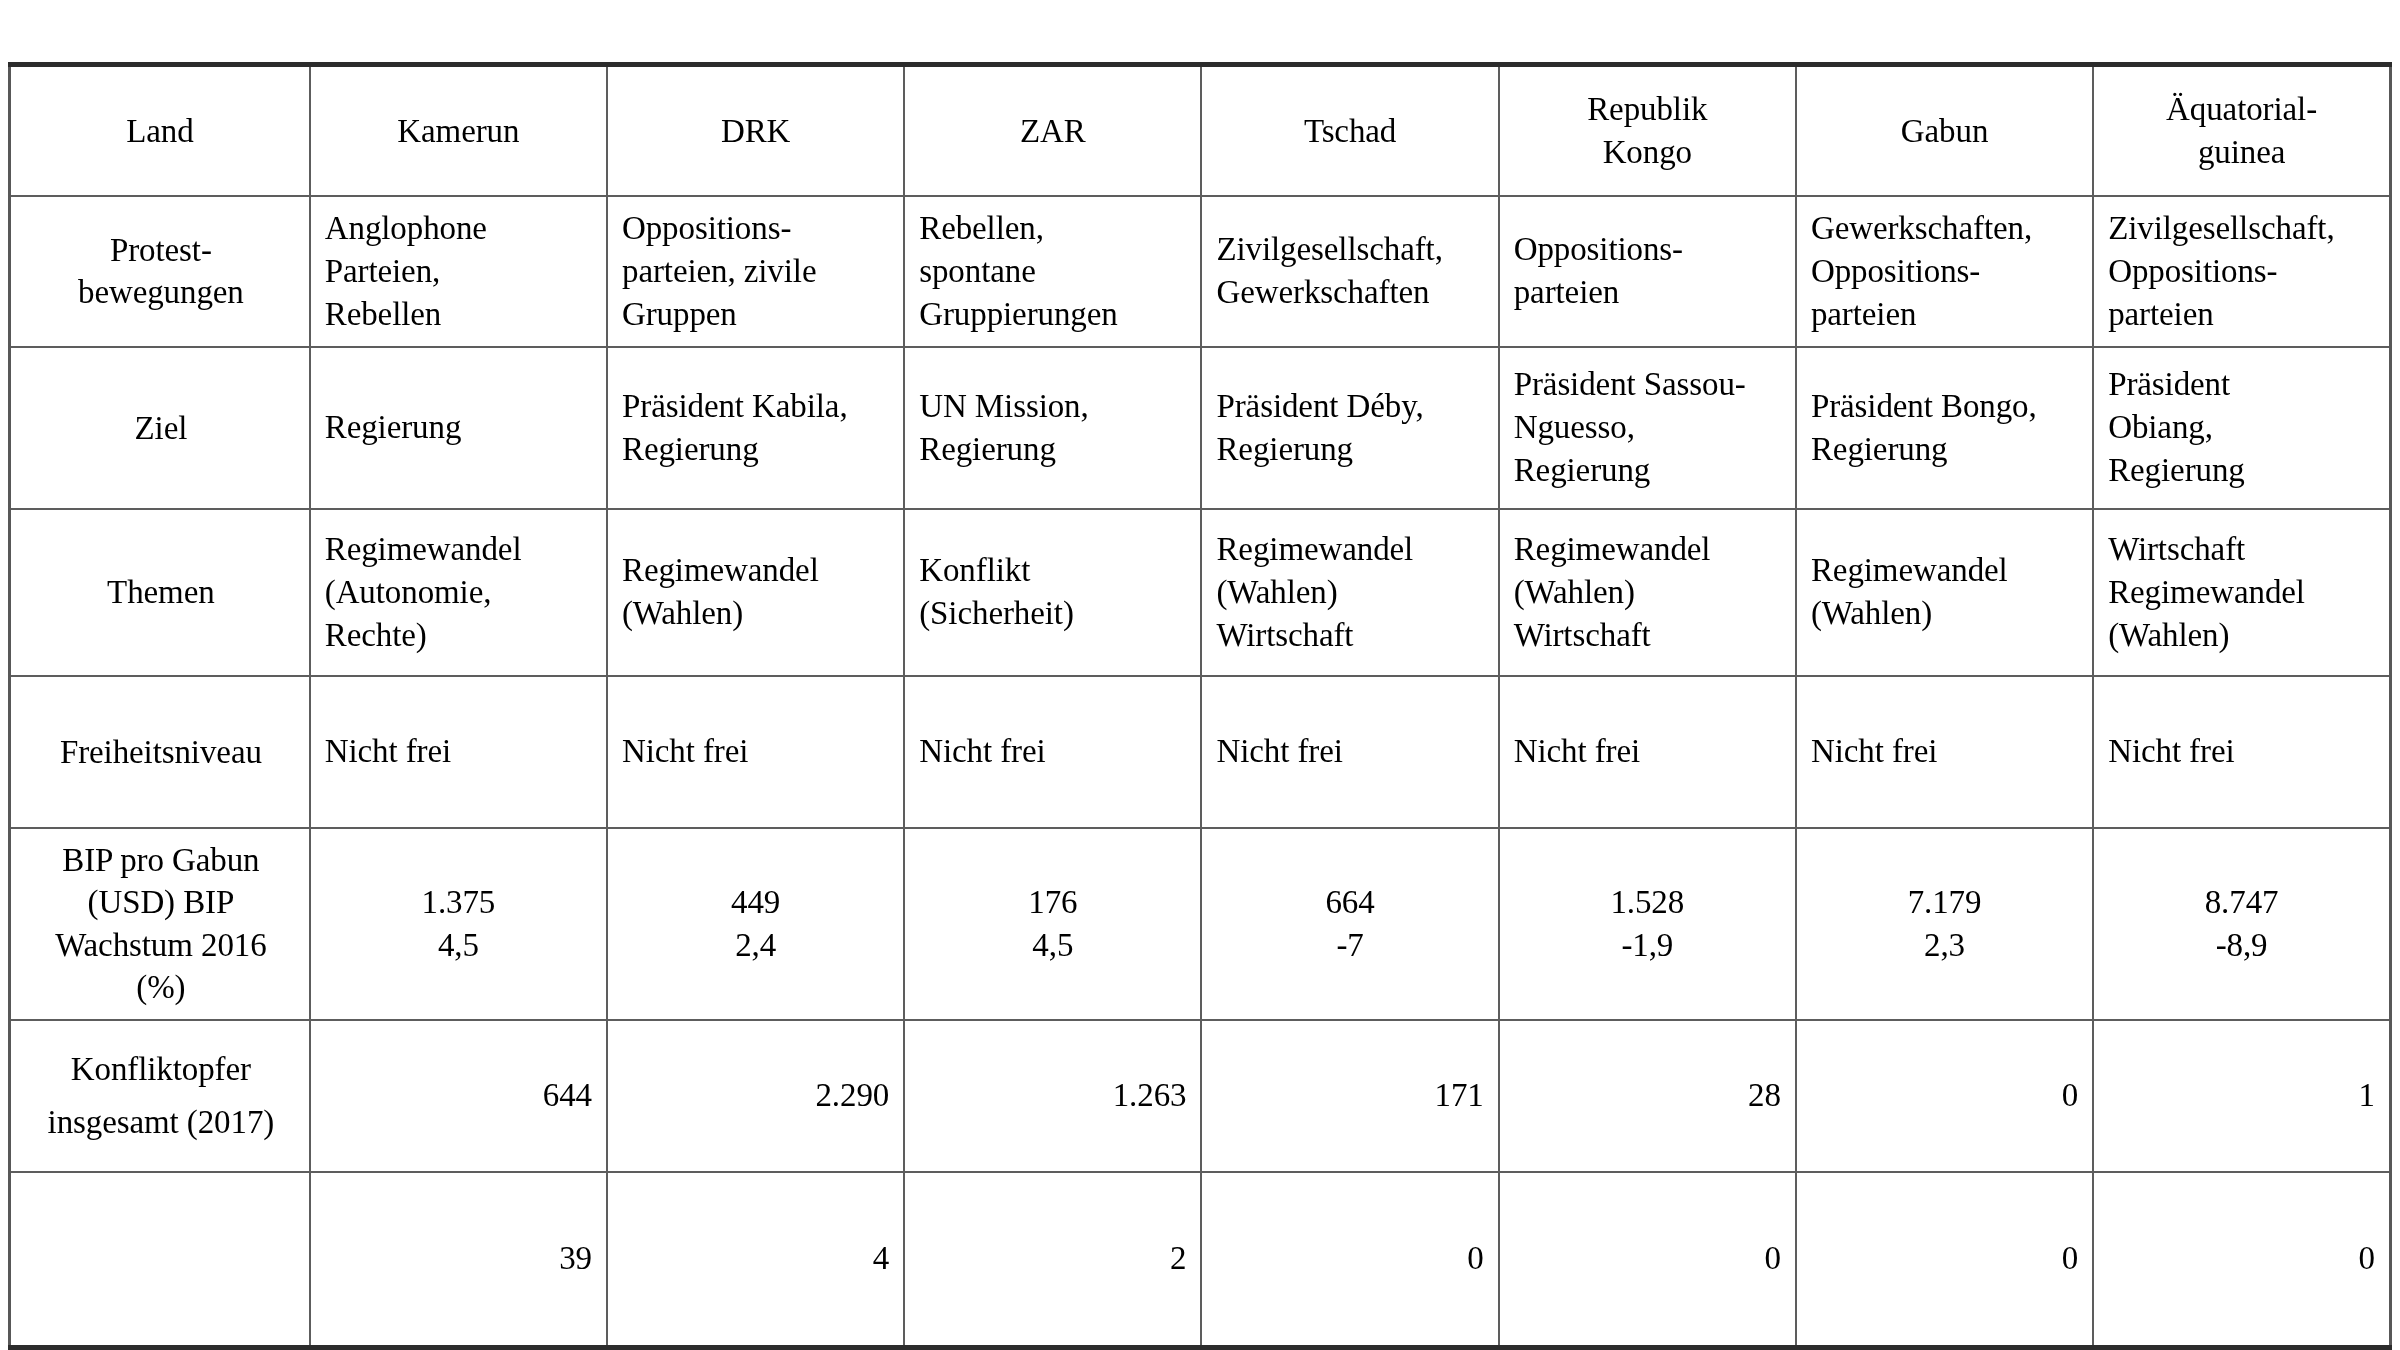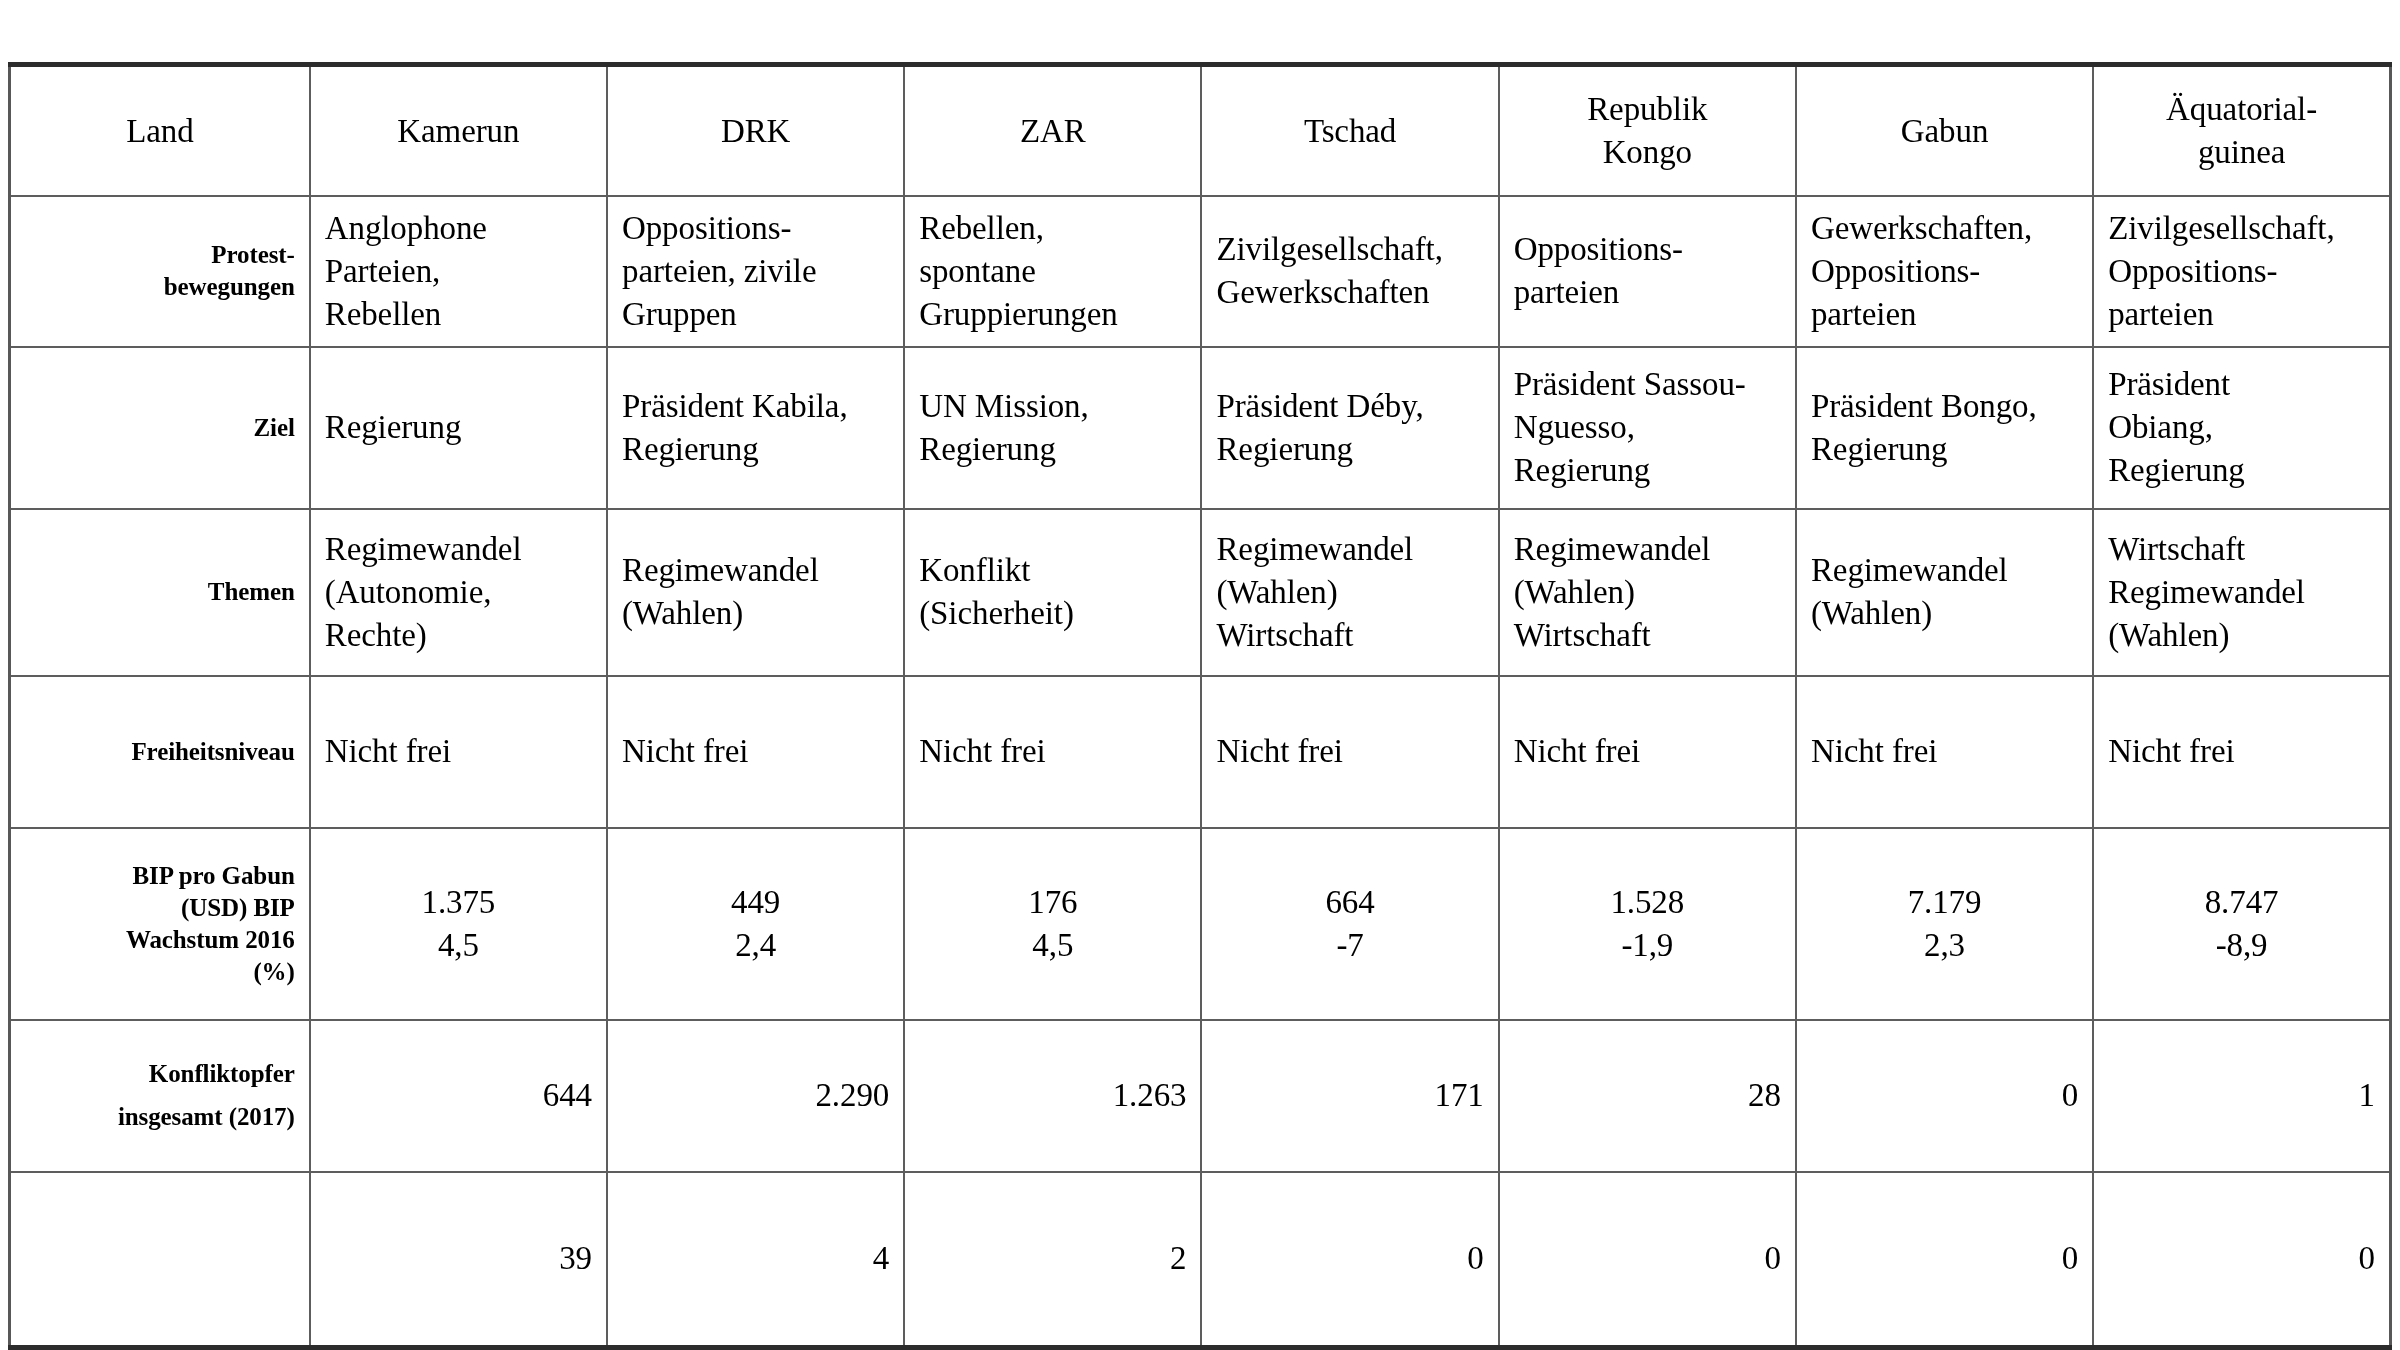--- a/index.html
+++ b/index.html
@@ -69,23 +69,23 @@
     padding-bottom: 8px;
     border-bottom: 2px solid #5d5d5d;
   }
   thead th .hdr-txt {
     display: block;
   }
 
   
   tbody th.row-label,
   tbody td.row-label {
-    text-align: right;
-    font-weight: bold;
-    font-size: 25px;
+    text-align: center;
+    font-weight: normal;
+    font-size: 33px;
     line-height: 1.28;
     padding-left: 16px;
   }
 
   
   td.txt {
     text-align: left;
   }
 
   

